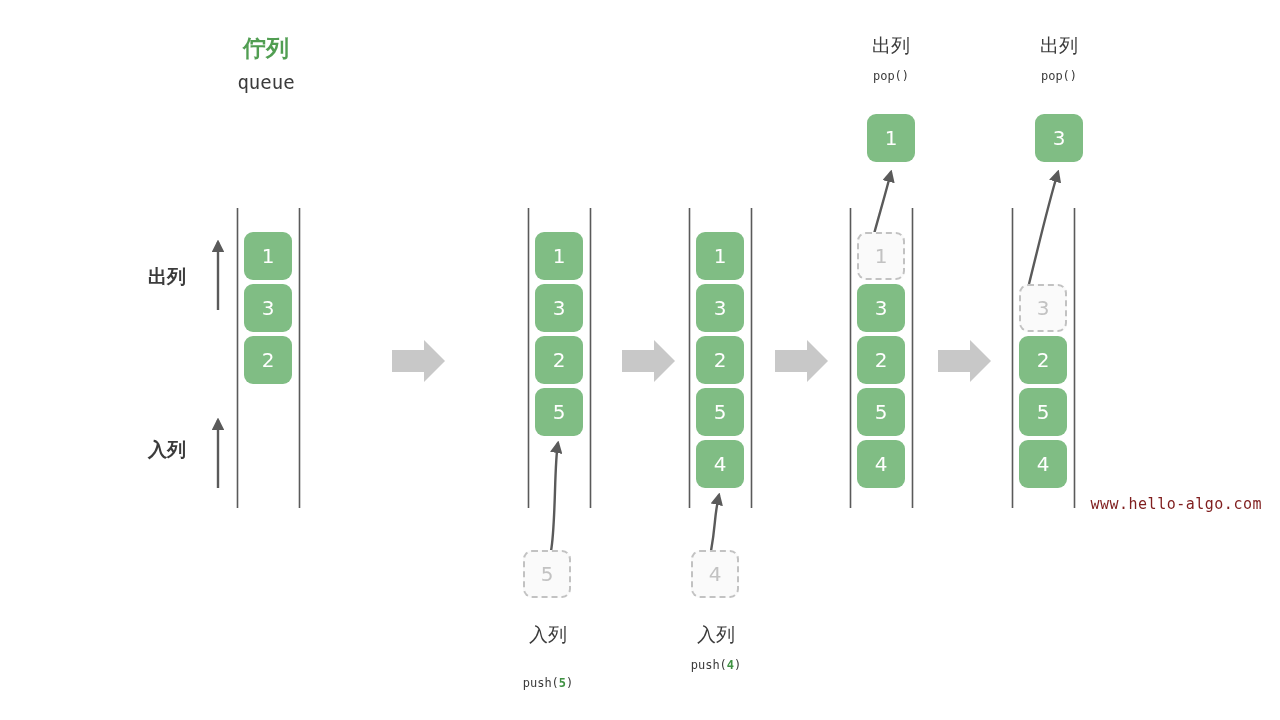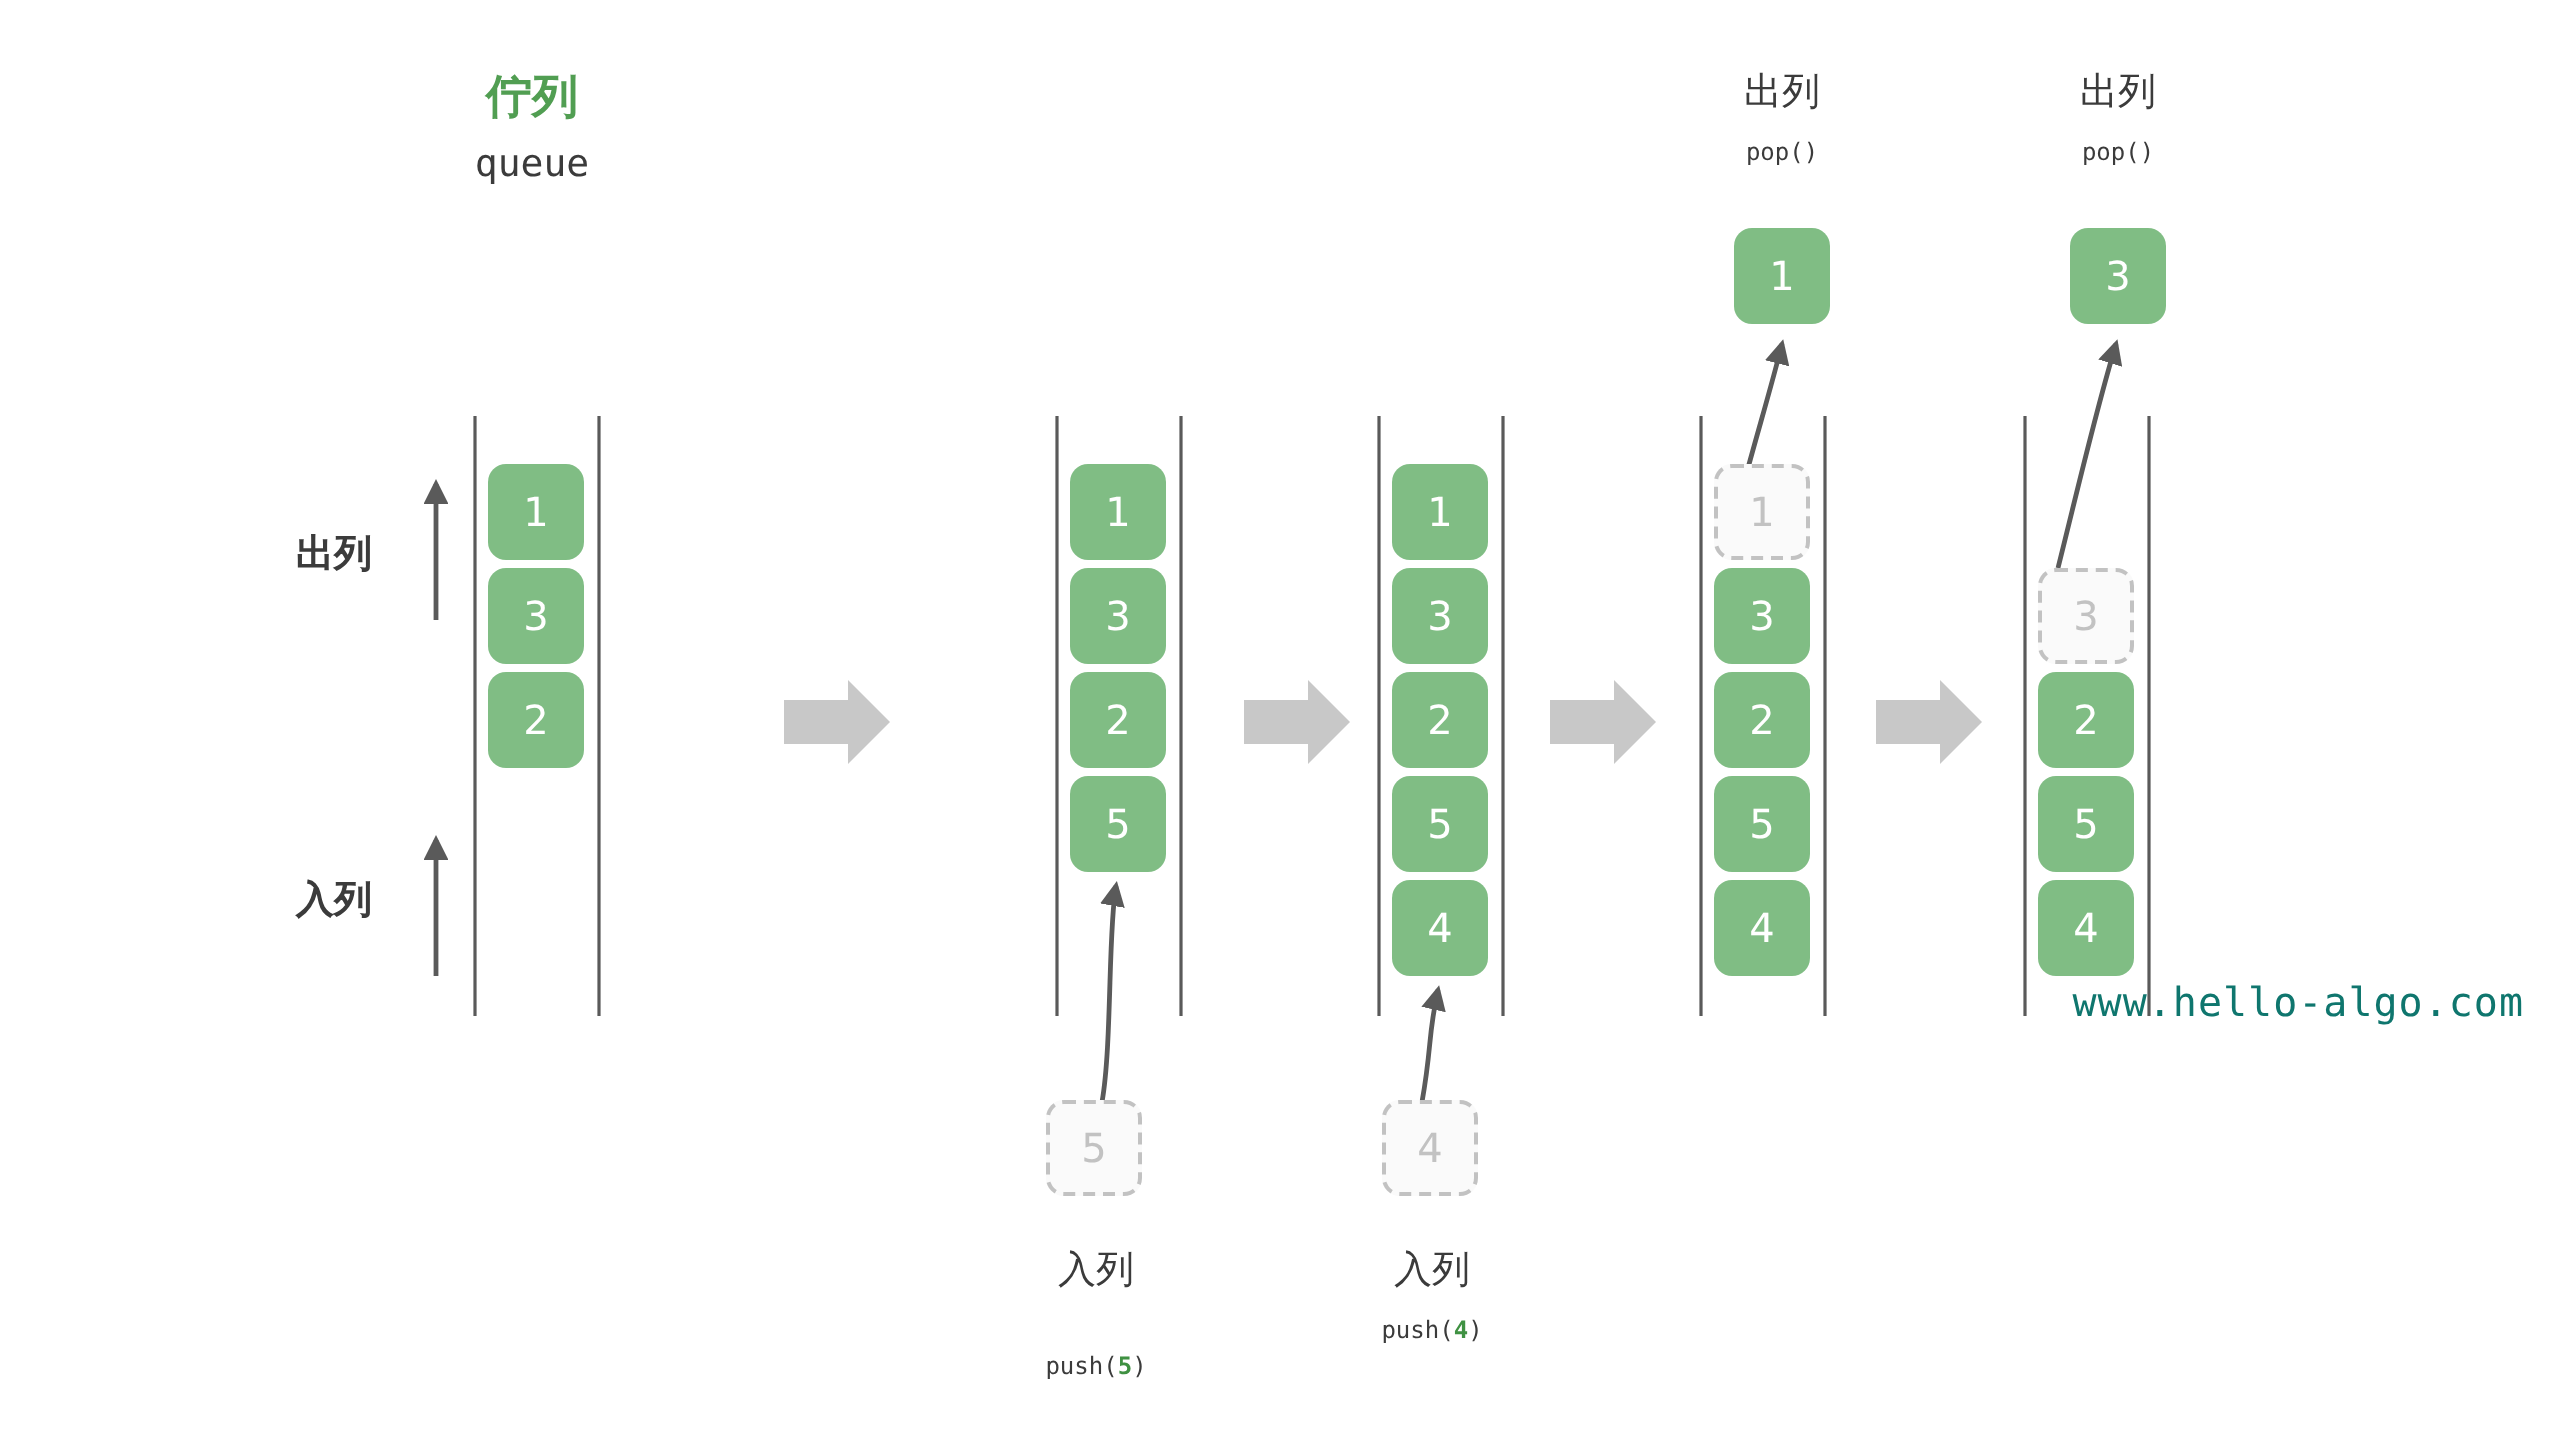--- a/index.html
+++ b/index.html
@@ -54,21 +54,21 @@
   }
   .node.ghost{
     background:#fafafa;
     border:2px dashed #c2c2c2;
     color:#c2c2c2;
   }
 
   
   .watermark{
     position:absolute;right:18px;bottom:14px;
-    font-size:20px;color:#0f766e;letter-spacing:.5px;
+    font-size:15px;color:#7f1d1d;letter-spacing:.5px;
     font-family:"DejaVu Sans Mono","Liberation Mono",monospace;
     white-space:nowrap;
     text-align:center;
   }
 
   svg.overlay{position:absolute;left:0;top:0;width:1280px;height:720px;pointer-events:none;}
 </style>
 </head>
 <body>
 

